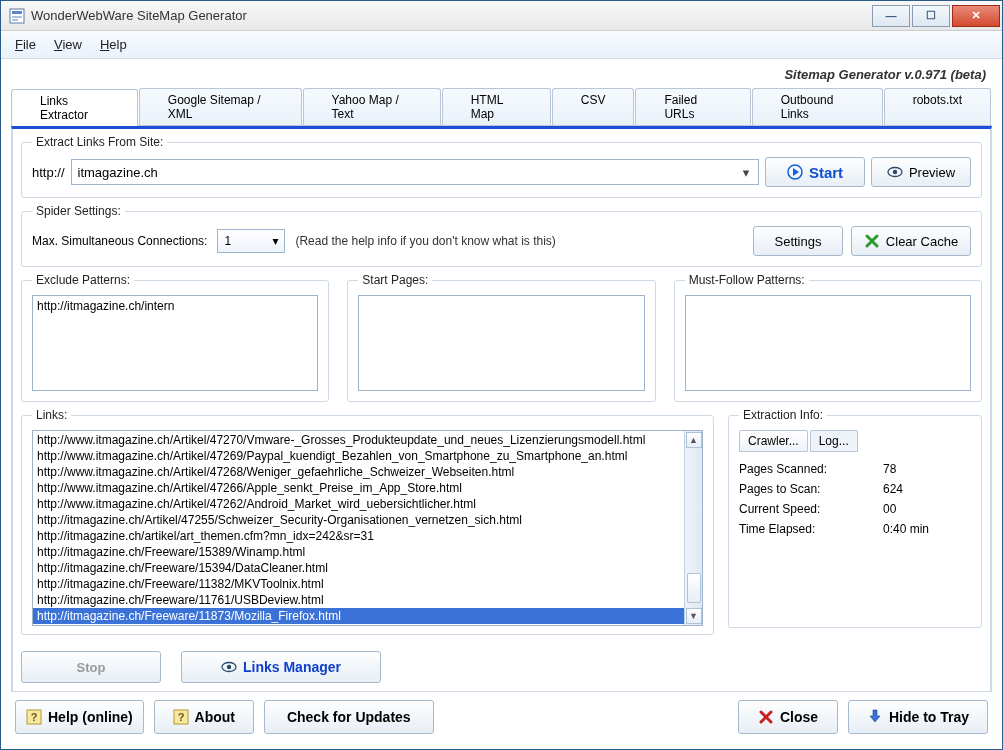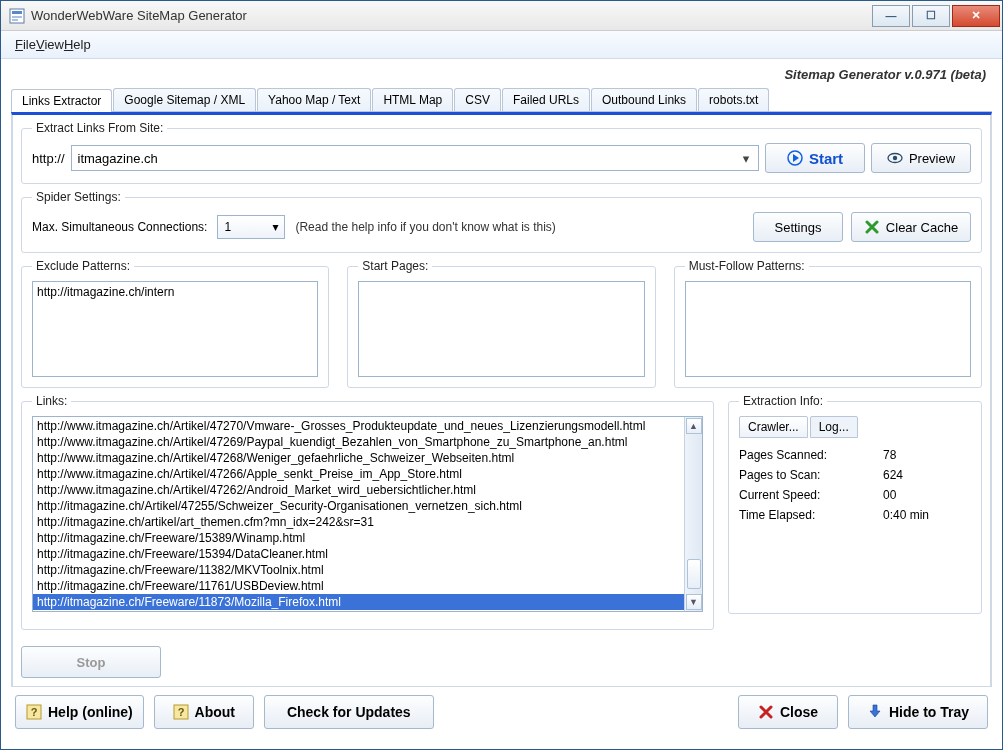--- a/index.html
+++ b/index.html
@@ -40,21 +40,21 @@
   background: linear-gradient(to bottom, #e98b7a, #d44a2f);
   border-color: #a02a18;
 }
 .winbtn .g { font-size: 11px; color: #3a5a7a; font-weight: bold; }
 .winbtn.close .g { color: #fff; }
 .menubar {
   height: 28px;
   background: linear-gradient(to bottom, #f8fbff, #e9f1fb);
   border-bottom: 1px solid #cfdceb;
   display: flex; align-items: center;
-  padding-left: 14px; gap: 0;
+  padding-left: 14px; gap: 18px;
   font-size: 13px;
 }
 .menubar .mitem { color: #222; cursor: default; }
 .menubar .mitem u { text-decoration: underline; }
 .client {
   padding: 0 10px 10px 10px;
   height: calc(750px - 30px - 28px);
   display: flex; flex-direction: column;
 }
 .version-row {
@@ -64,21 +64,21 @@
   font-size: 13px;
   padding: 8px 6px 4px 0;
   color: #333;
 }
 .tabs {
   display: flex;
   border-bottom: 1px solid #b8c6d8;
   margin-top: 2px;
 }
 .tab {
-  padding: 4px 10px;
+  padding: 4px 28px;
   font-size: 12px;
   background: linear-gradient(to bottom, #f6fafe, #eaf1fa);
   border: 1px solid #b8c6d8;
   border-bottom: none;
   margin-right: 1px;
   cursor: default;
   border-radius: 3px 3px 0 0;
 }
 .tab.active {
   background: #fff;
@@ -327,21 +327,21 @@
         <div class="textarea"></div>
       </fieldset>
       <fieldset>
         <legend>Must-Follow Patterns:</legend>
         <div class="textarea"></div>
       </fieldset>
     </div>
 
     <div class="lower">
       <div class="links-group">
-        <fieldset style="padding-bottom:17px">
+        <fieldset style="padding-bottom:8px">
           <legend>Links:</legend>
           <div class="listbox">
             <div class="listbox-inner" id="links-list">
                   <div class="row">http://www.itmagazine.ch/Artikel/47270/Vmware-_Grosses_Produkteupdate_und_neues_Lizenzierungsmodell.html</div>
                   <div class="row">http://www.itmagazine.ch/Artikel/47269/Paypal_kuendigt_Bezahlen_von_Smartphone_zu_Smartphone_an.html</div>
                   <div class="row">http://www.itmagazine.ch/Artikel/47268/Weniger_gefaehrliche_Schweizer_Webseiten.html</div>
                   <div class="row">http://www.itmagazine.ch/Artikel/47266/Apple_senkt_Preise_im_App_Store.html</div>
                   <div class="row">http://www.itmagazine.ch/Artikel/47262/Android_Market_wird_uebersichtlicher.html</div>
                   <div class="row">http://itmagazine.ch/Artikel/47255/Schweizer_Security-Organisationen_vernetzen_sich.html</div>
                   <div class="row">http://itmagazine.ch/artikel/art_themen.cfm?mn_idx=242&amp;sr=31</div>
@@ -355,20 +355,29 @@
               <div class="sbtn">▲</div>
               <div class="thumb"></div>
               <div class="sbtn">▼</div>
             </div>
           </div>
         </fieldset>
         <div class="link-btn-row">
           <div class="btn wide stop">
             <strong>Stop</strong>
           </div>
+          <div class="btn wide lmgr" style="min-width:200px">
+            <span class="ic">
+              <svg width="16" height="12">
+                    <ellipse cx="8" cy="6" rx="7" ry="4.5" fill="none" stroke="#2a4a6a" stroke-width="1.3"></ellipse>
+                    <circle cx="8" cy="6" r="2.2" fill="#2a4a6a"></circle>
+                  </svg>
+            </span>
+            <strong>Links Manager</strong>
+          </div>
         </div>
       </div>
 
       <div class="extract-info">
         <fieldset>
           <legend>Extraction Info:</legend>
           <div class="info-tabs">
             <div class="info-tab">Crawler...</div>
             <div class="info-tab inactive">Log...</div>
           </div>

